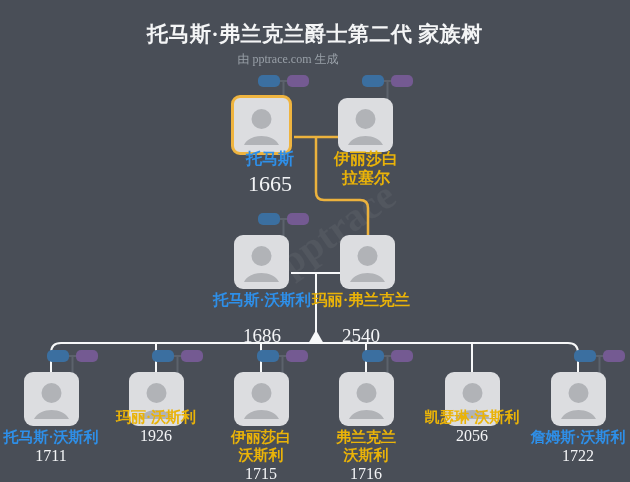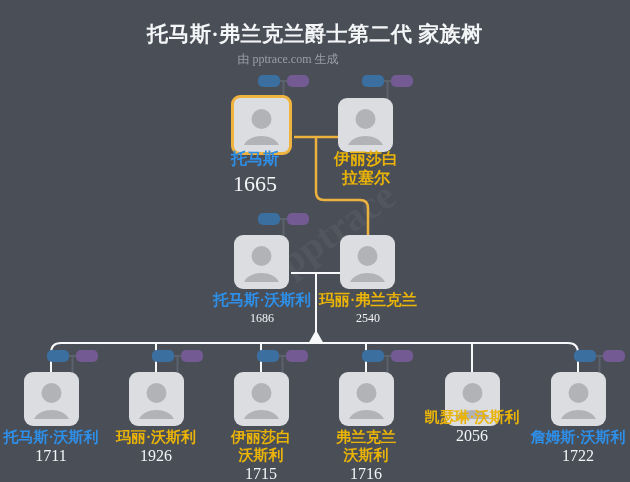--- a/index.html
+++ b/index.html
@@ -30,21 +30,21 @@
   .card svg{display:block;}
   .plabel{position:absolute;text-align:center;z-index:3;}
   .pline{font-weight:bold;}
   .g1 .pline{font-size:16px;line-height:19px;}
   .g2 .pline{font-size:15.5px;line-height:19px;}
   .g3 .pline{font-size:15px;line-height:18px;}
   .male .pline{color:#2e8fe8;}
   .female .pline{color:#eab308;}
   .pyear{color:#f3f4f6;}
   .g1 .pyear{font-size:22px;margin-top:3px;}
-  .g2 .pyear{font-size:12px;margin-top:2px;}
+  .g2 .pyear{font-size:19px;margin-top:16px;}
   .g3 .pyear{font-size:16px;margin-top:1px;}
 </style>
 </head>
 <body>
 
 <div id="stage">
 
   <div class="title">托马斯·弗兰克兰爵士第二代 家族树</div>
   <div class="subtitle">由 pptrace.com 生成</div>
   <div class="watermark">pptrace</div>
@@ -176,45 +176,45 @@
         <path d="M10 47 C16 35 39 35 45 47 Z" fill="#b1b3b7"></path>
     </svg>
   </div>
   <div class="card" style="left:551px;top:372px;">
     <svg width="55" height="54">
       <circle cx="27.5" cy="21" r="10" fill="#b1b3b7"></circle>
         <path d="M10 47 C16 35 39 35 45 47 Z" fill="#b1b3b7"></path>
     </svg>
   </div>
 
-  <div class="plabel g1 male" style="left:170px;top:149px;width:170px;">
+  <div class="plabel g1 male" style="left:185px;top:149px;width:170px;">
     <div class="pline">托马斯</div>
     <div class="pyear">1665</div>
   </div>
   <div class="plabel g1 female" style="left:281px;top:149px;width:170px;">
     <div class="pline">伊丽莎白</div>
     <div class="pline">拉塞尔</div>
     <div class="pyear"></div>
   </div>
 
   <div class="plabel g2 male" style="left:197px;top:290px;width:130px;">
     <div class="pline">托马斯·沃斯利</div>
     <div class="pyear">1686</div>
   </div>
-  <div class="plabel g2 female" style="left:303px;top:290px;width:130px;">
+  <div class="plabel g2 female" style="left:296px;top:290px;width:130px;">
     <div class="pline">玛丽·弗兰克兰</div>
     <div class="pyear">2540</div>
   </div>
 
   <div class="plabel g3 male" style="left:-11px;top:428px;width:124px;">
     <div class="pline">托马斯·沃斯利</div>
     <div class="pline"></div>
     <div class="pyear">1711</div>
   </div>
-  <div class="plabel g3 female" style="left:94px;top:428px;width:124px;">
+  <div class="plabel g3 female" style="left:94px;top:408px;width:124px;">
     <div class="pline">玛丽·沃斯利</div>
     <div class="pline"></div>
     <div class="pyear">1926</div>
   </div>
   <div class="plabel g3 female" style="left:199px;top:428px;width:124px;">
     <div class="pline">伊丽莎白</div>
     <div class="pline">沃斯利</div>
     <div class="pyear">1715</div>
   </div>
   <div class="plabel g3 female" style="left:304px;top:428px;width:124px;">

